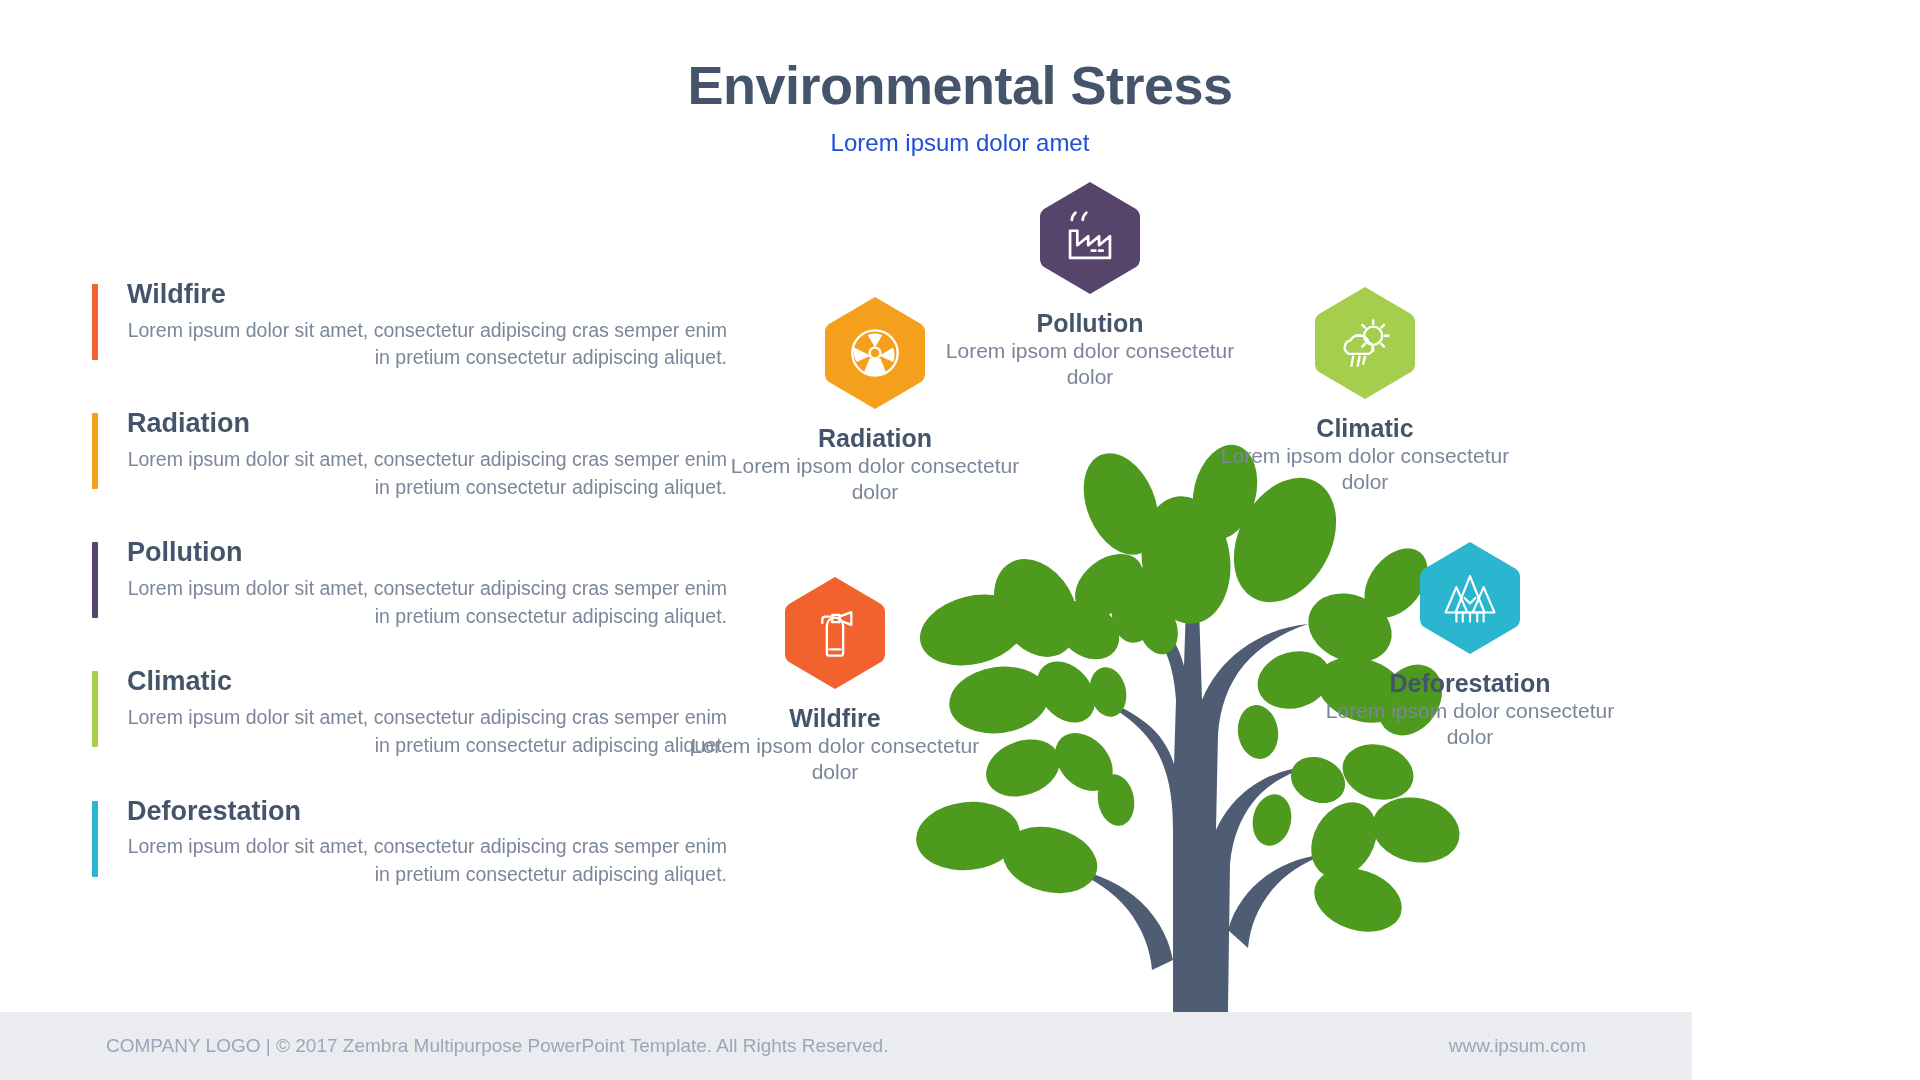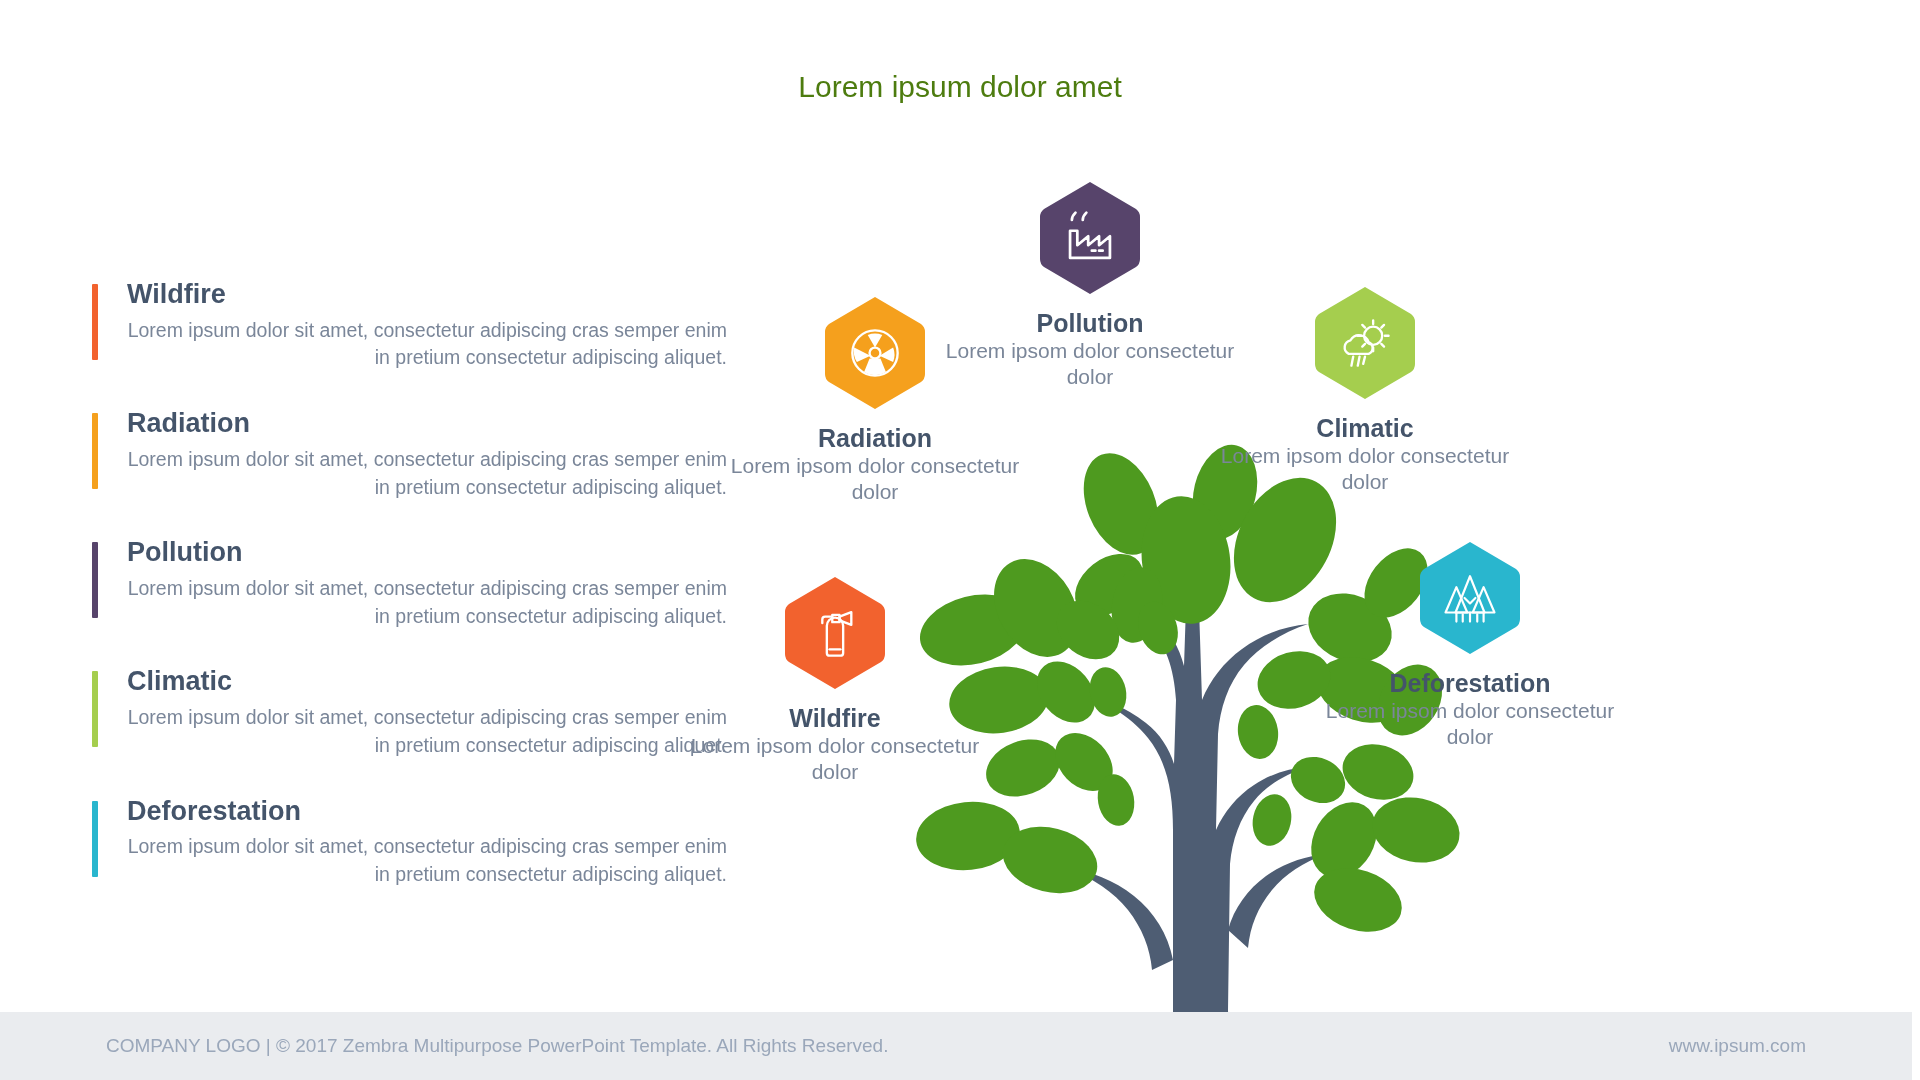--- a/index.html
+++ b/index.html
@@ -11,21 +11,21 @@
     overflow:hidden;
   }
 
   
   #header { position:absolute; top:56px; left:0; width:1920px; text-align:center; }
   #page-title {
     font-size:54px; font-weight:bold; color:#44546A;
     letter-spacing:-0.5px; line-height:1.1;
   }
   #page-subtitle {
-    margin-top:14px; font-size:30px; color:#4d7c0f; font-weight:normal;
+    margin-top:14px; font-size:24px; color:#1d4ed8; font-weight:normal;
   }
 
   
   #feature-list { position:absolute; left:92px; top:278px; width:660px; }
   .feature-item { position:relative; padding-left:35px; margin-bottom:35px; }
   .feature-bar {
     position:absolute; left:0; top:6px; width:6px; height:76px; border-radius:1px;
   }
   .feature-title {
     font-size:27px; font-weight:bold; color:#44546A; line-height:1.25;
@@ -59,31 +59,32 @@
 
   
   #node-pollution     { left:180px; top:0px;   width:300px; }
   #node-radiation     { left:-35px; top:115px; width:300px; }
   #node-climatic      { left:455px; top:105px; width:300px; }
   #node-deforestation { left:545px; top:360px; width:330px; }
   #node-wildfire      { left:-75px; top:395px; width:300px; }
 
   
   #footer {
-    position:absolute; left:0; bottom:0; width:1912px; height:68px;
+    position:absolute; left:0; bottom:0; width:1692px; height:68px;
     background:#EAECEF;
     display:flex; align-items:center; justify-content:space-between;
     padding:0 106px;
   }
   .footer-text { font-size:19px; color:#9AA7BA; }
 </style>
 </head>
 <body>
 
 <div id="header">
+  <div id="page-title">Environmental Stress</div>
   <div id="page-subtitle">Lorem ipsum dolor amet</div>
 </div>
 
 <div id="feature-list">
 
   <div class="feature-item">
     <span class="feature-bar" style="background:#F2622E"></span>
     <div class="feature-title">Wildfire</div>
     <div class="feature-desc">Lorem ipsum dolor sit amet, consectetur adipiscing cras semper enim in pretium consectetur adipiscing aliquet.</div>
   </div>

